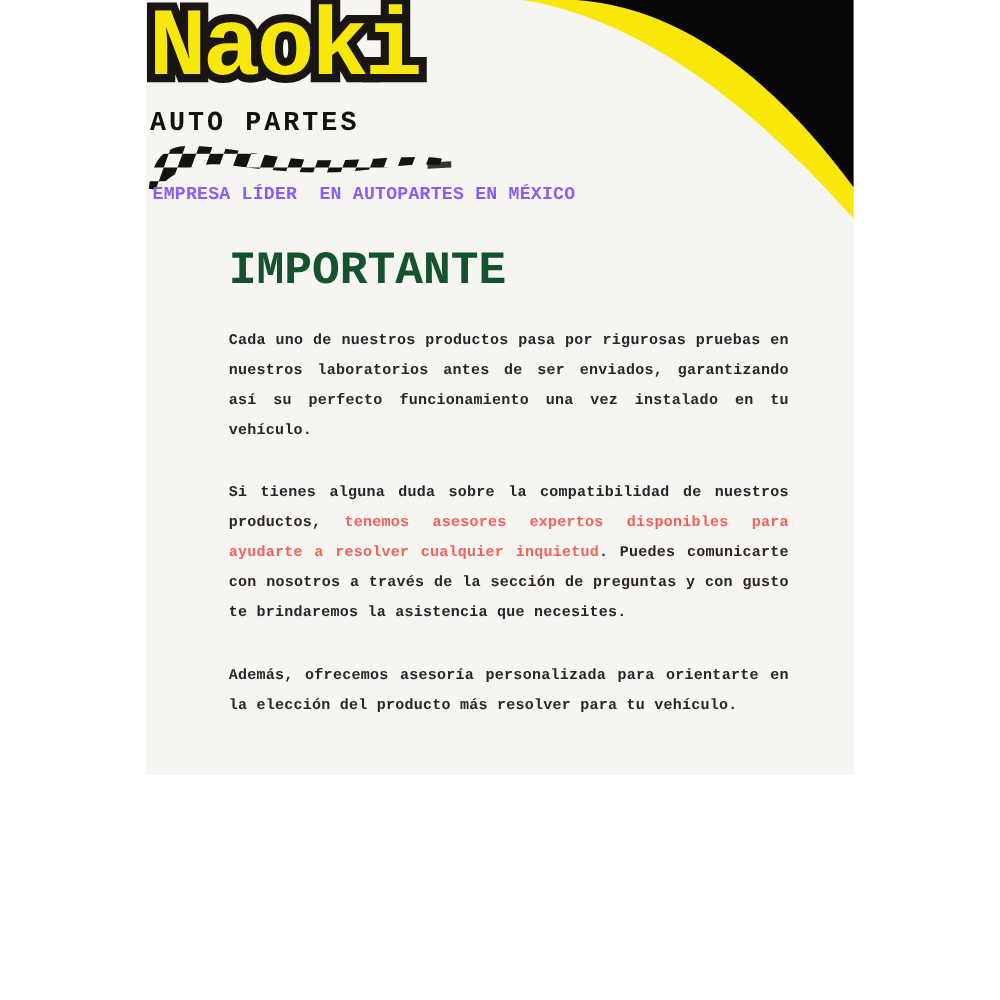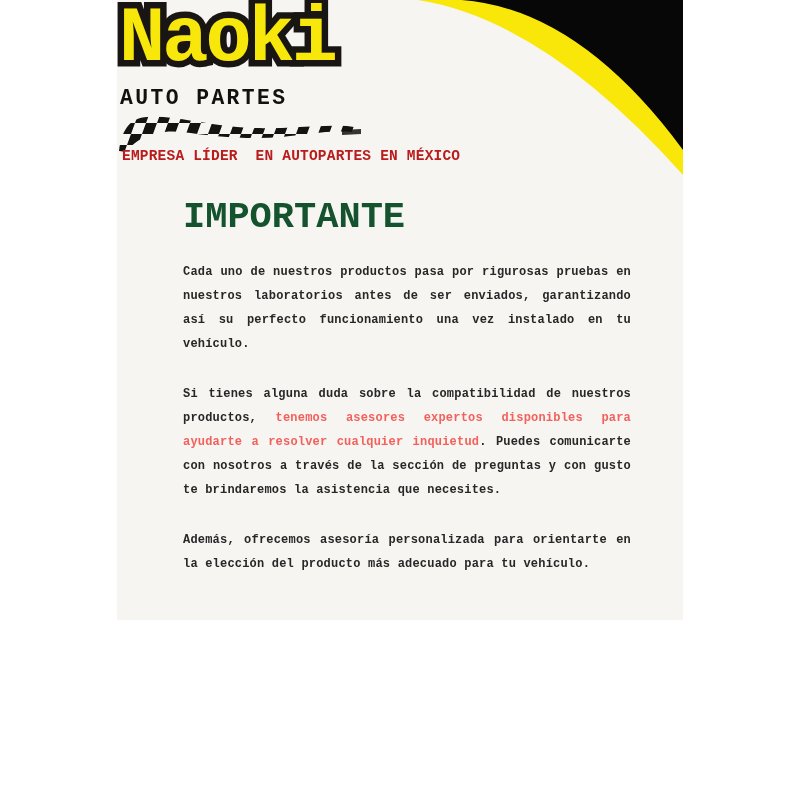--- a/index.html
+++ b/index.html
@@ -12,21 +12,21 @@
 
   
   .logo{position:absolute;top:-10px;left:2px;width:360px;height:100px;}
   .logo span{position:absolute;left:0;top:0;font-size:77px;font-weight:900;line-height:100px;
              letter-spacing:-3px;white-space:nowrap;}
   .logo-stroke{color:#191513;-webkit-text-stroke:13px #191513;}
   .logo-fill{color:#f8e70b;}
   .brand-sub{position:absolute;top:86px;left:3px;font-size:22px;font-weight:700;color:#131110;
              letter-spacing:2.5px;transform:scaleX(.97);transform-origin:left top;white-space:nowrap;}
   .flag{position:absolute;top:112px;left:0;width:246px;height:40px;display:block;}
-  .tagline{position:absolute;top:148px;left:5px;font-size:14.5px;font-weight:800;color:#b91c1c;
+  .tagline{position:absolute;top:148px;left:5px;font-size:14.5px;font-weight:800;color:#8b5cf6;
            letter-spacing:.2px;white-space:pre-wrap;}
 
   
   .content{position:absolute;left:66px;top:196px;width:448px;}
   .content h1{margin:0 0 22px 0;font-size:37px;font-weight:800;color:#14532d;letter-spacing:0;}
   .content p{margin:0 0 26px 0;font-size:12px;line-height:24px;font-weight:700;color:#2a2627;
              text-align:justify;letter-spacing:.2px;}
   .hl{color:#f2615c;}
 
   
@@ -63,21 +63,21 @@
         <path d="M225,18 L244,17 L244,22 L225,23 Z" fill="#151311" opacity=".85"></path>
       </svg>
 
       <div class="tagline">EMPRESA LÍDER  EN AUTOPARTES EN MÉXICO</div>
     </header>
 
     <main class="content">
       <h1>IMPORTANTE</h1>
       <p>Cada uno de nuestros productos pasa por rigurosas pruebas en nuestros laboratorios antes de ser enviados, garantizando así su perfecto funcionamiento una vez instalado en tu vehículo.</p>
       <p><span>Si tienes alguna duda sobre la compatibilidad de nuestros productos, </span><span class="hl">tenemos asesores expertos disponibles para ayudarte a resolver cualquier inquietud</span><span>. Puedes comunicarte con nosotros a través de la sección de preguntas y con gusto te brindaremos la asistencia que necesites.</span></p>
-      <p>Además, ofrecemos asesoría personalizada para orientarte en la elección del producto más adecuado para tu vehículo.</p>
+      <p>Además, ofrecemos asesoría personalizada para orientarte en la elección del producto más resolver para tu vehículo.</p>
     </main>
 
     <svg class="bottom-decor" viewBox="0 0 566 140" preserveAspectRatio="none" aria-hidden="true">
       <defs>
         <linearGradient id="gLeftGreen" gradientUnits="userSpaceOnUse" x1="10" y1="10" x2="70" y2="140">
           <stop offset="0" stop-color="#2f8551"></stop>
           <stop offset=".6" stop-color="#8ec44a"></stop>
           <stop offset="1" stop-color="#d8e44c"></stop>
         </linearGradient>
         <linearGradient id="gRightGreen" gradientUnits="userSpaceOnUse" x1="562" y1="40" x2="532" y2="140">

